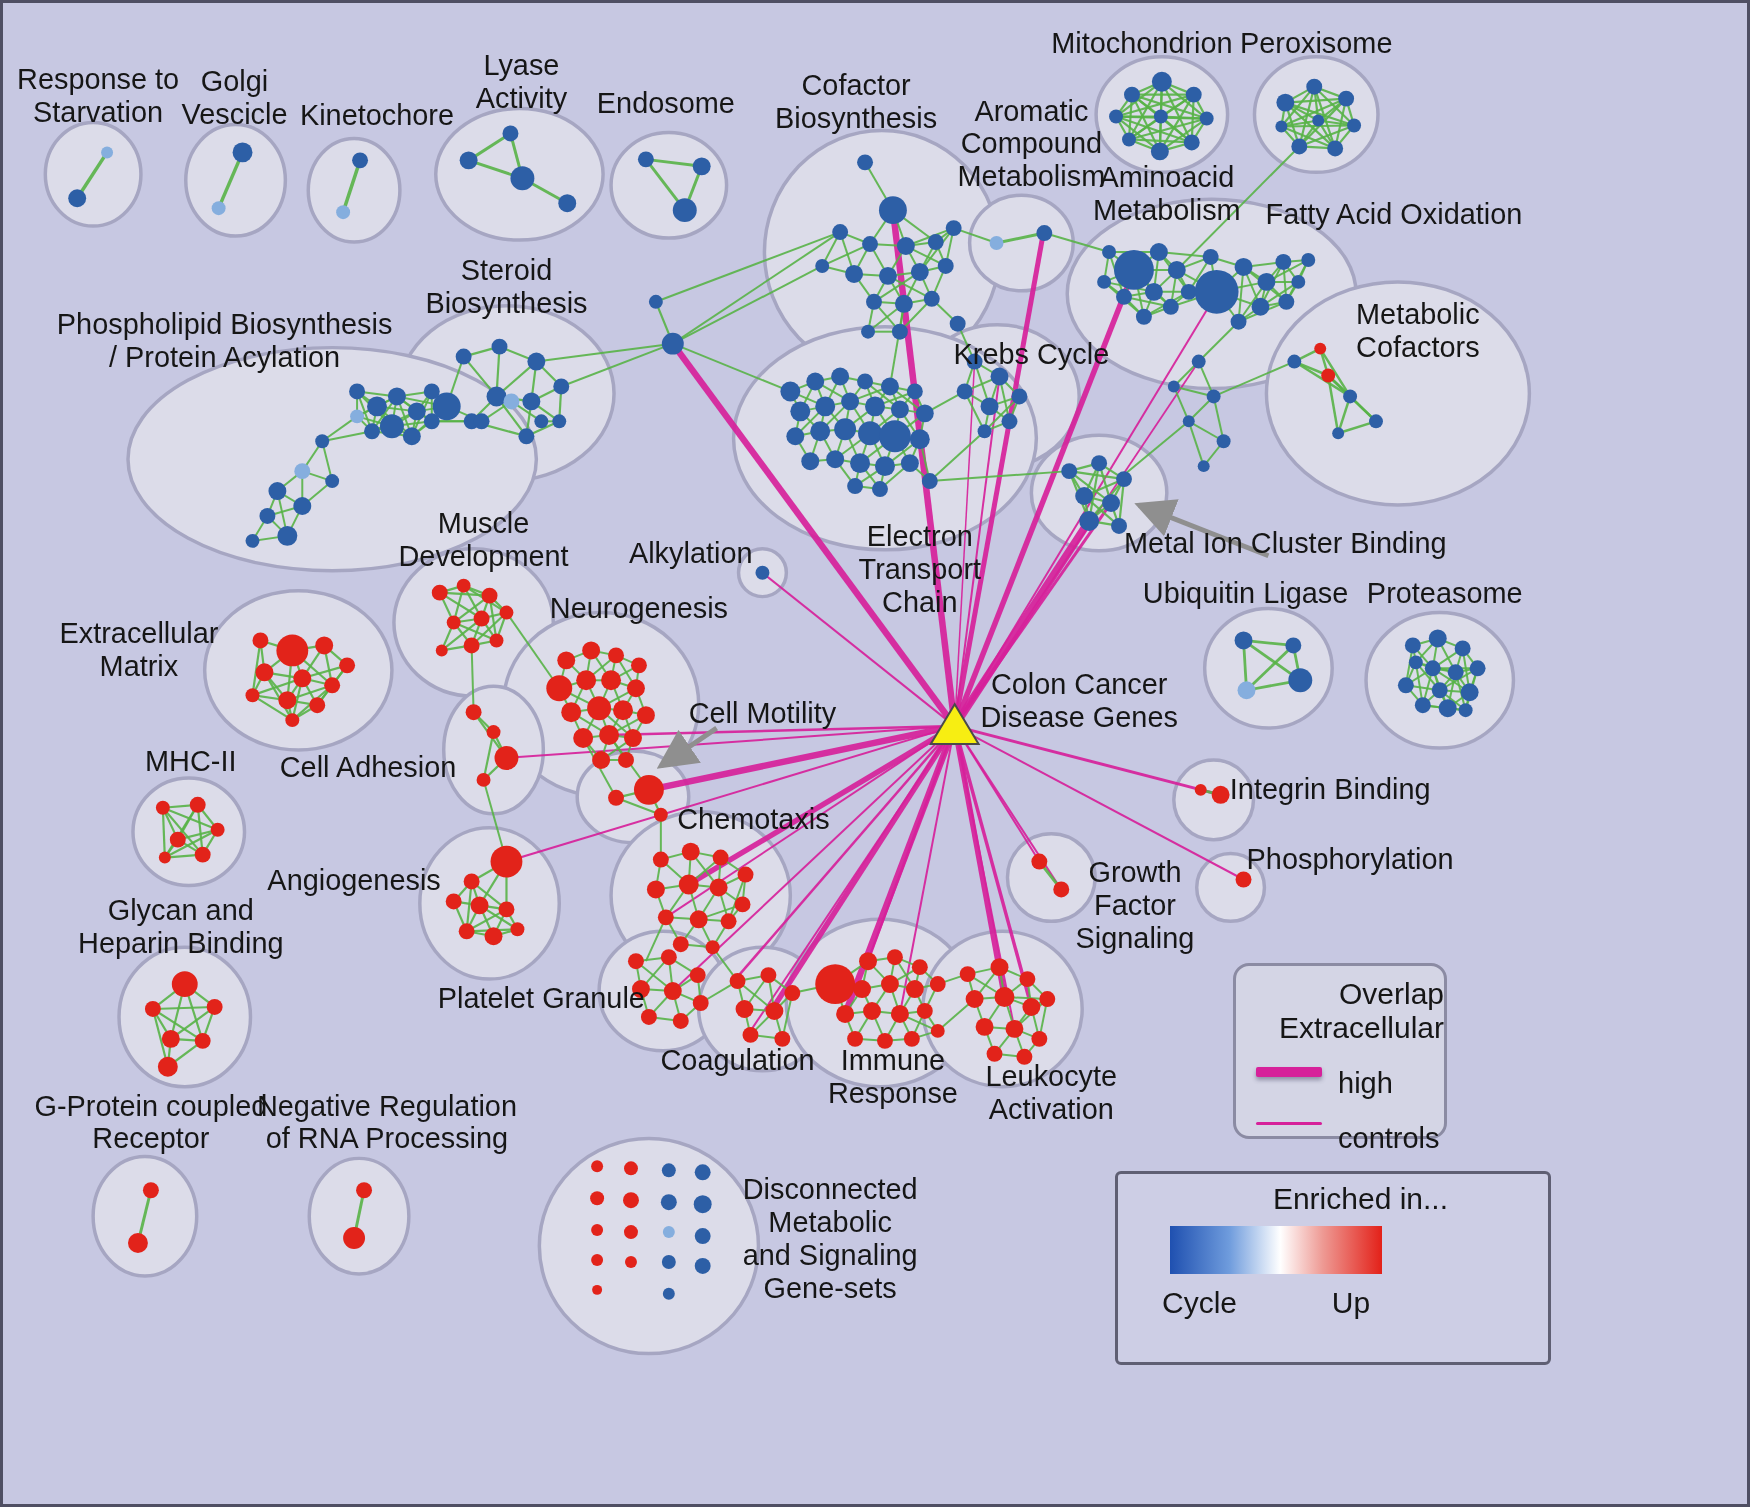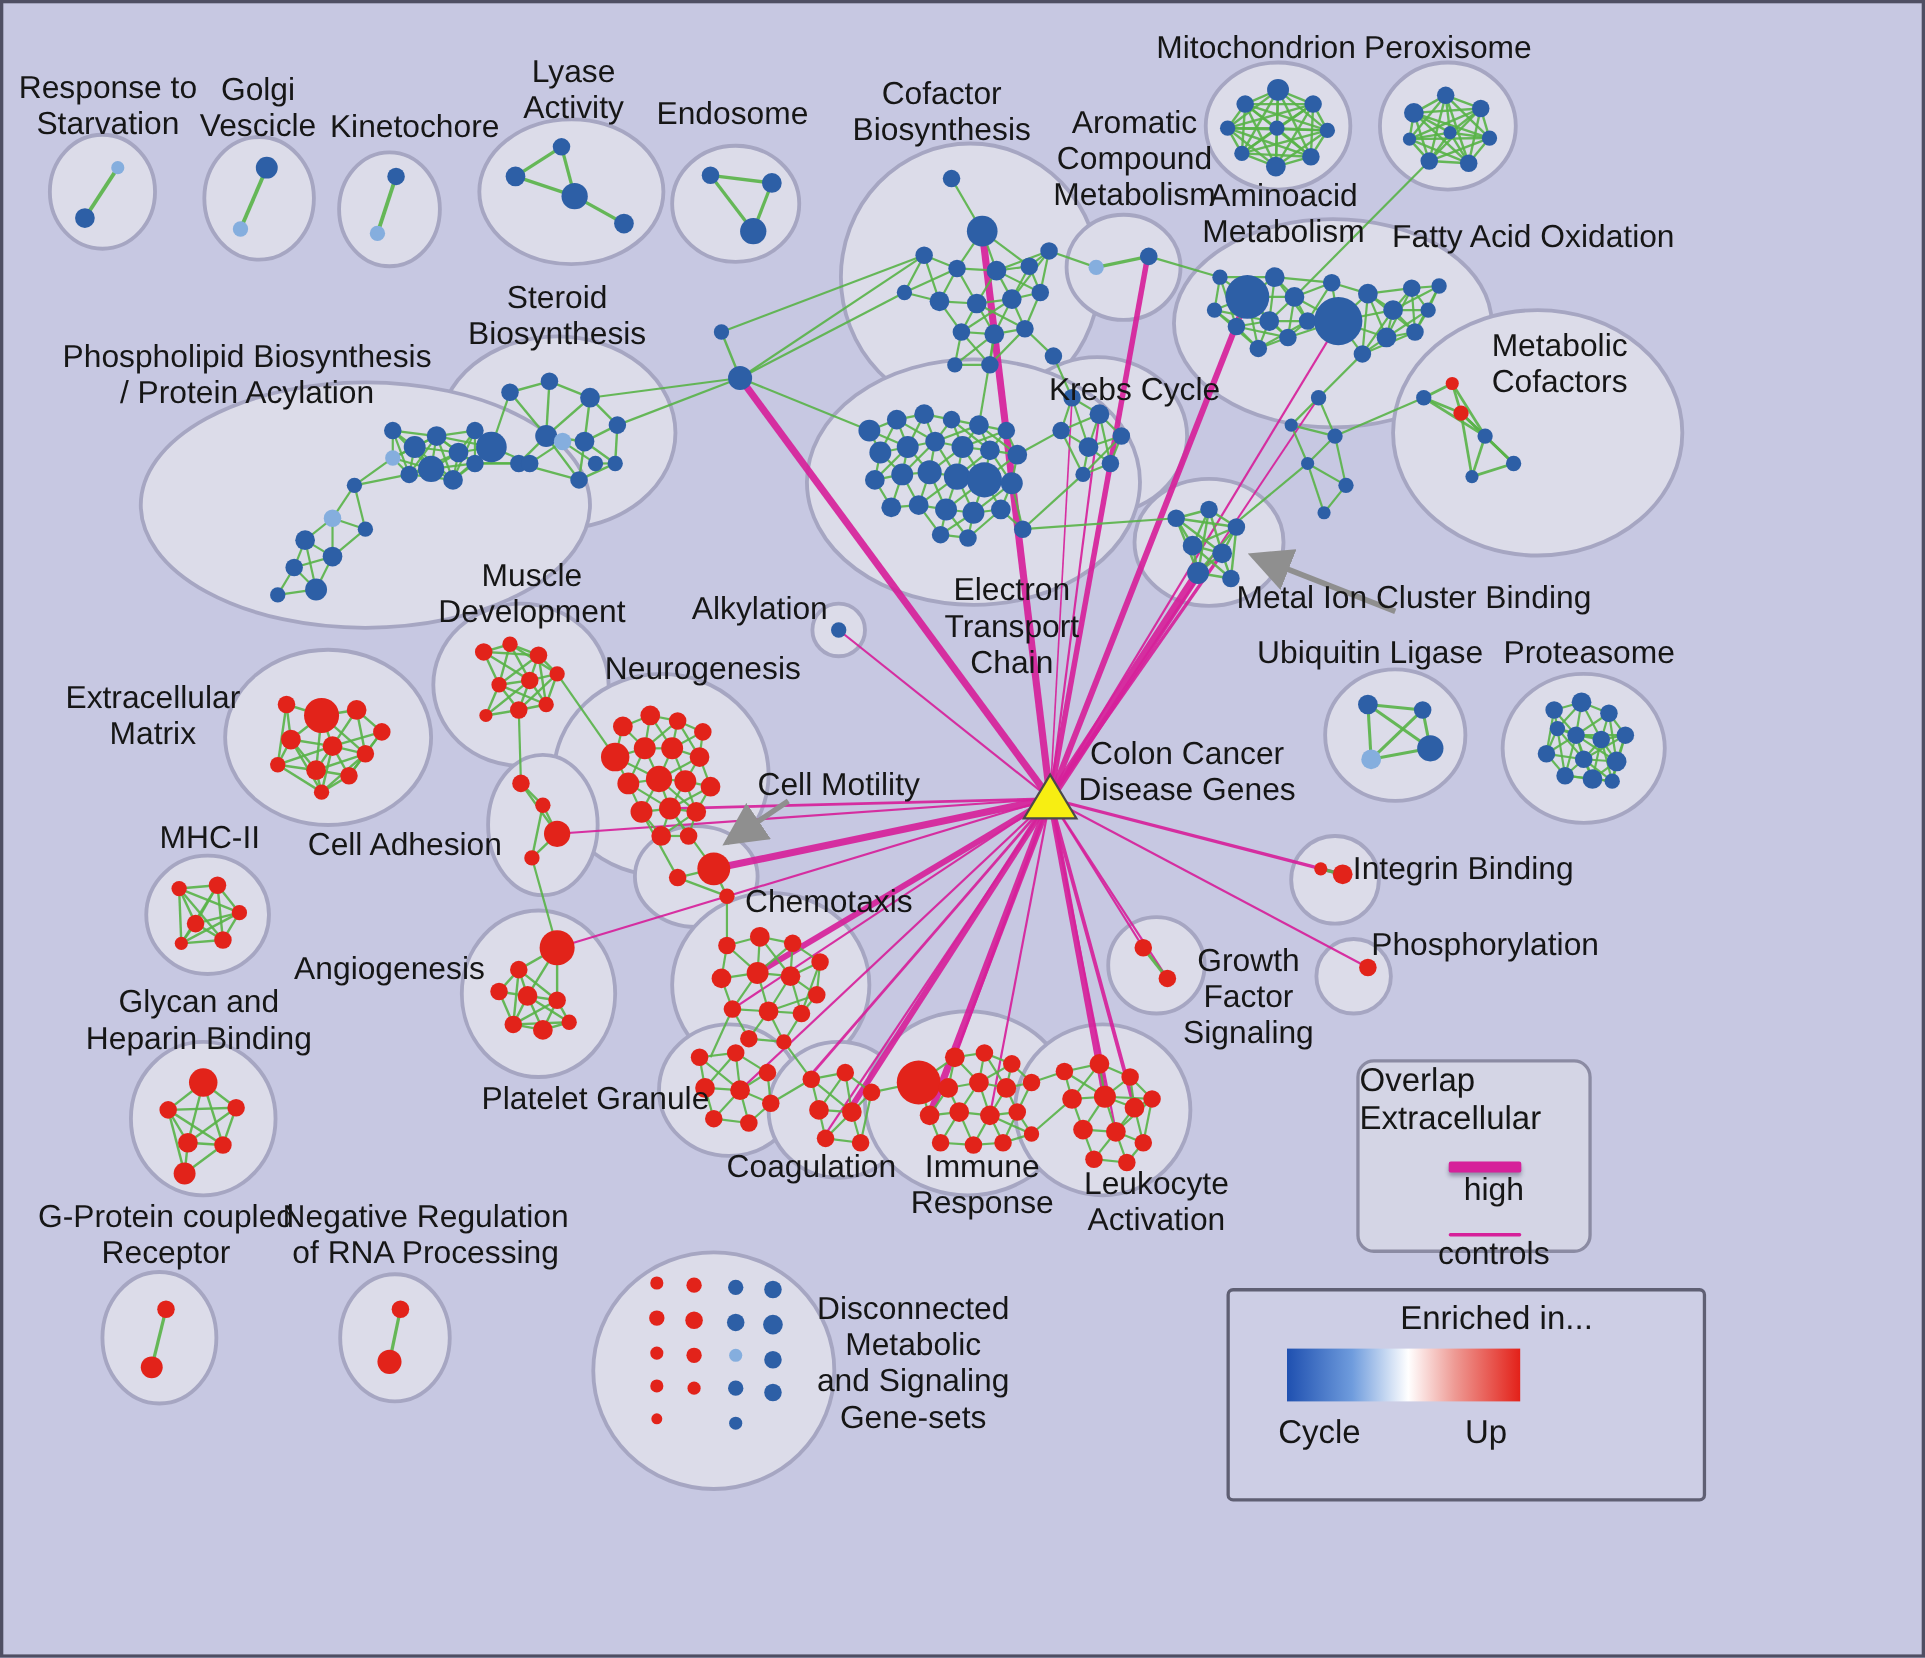--- a/index.html
+++ b/index.html
@@ -12,22 +12,22 @@
     font-family:"Liberation Sans", sans-serif;
     overflow:hidden;
   }
   svg#net{position:absolute;left:0;top:0;width:100%;height:100%;}
   svg#net text{font:29px "Liberation Sans", sans-serif;fill:#161616;}
   .legend{position:absolute;box-sizing:border-box;color:#161616;}
   .legend-overlap{
     left:1230px;top:960px;width:214px;height:176px;
     background:#d4d5e5;border:3px solid #8b8ba3;border-radius:16px;
   }
-  .legend-overlap .lg-title{width:100%;text-align:left;font-size:30px;line-height:34px;margin-top:0;}
-  .lg-row{display:flex;align-items:center;margin:22px 0 0 20px;flex-direction:column;}
+  .legend-overlap .lg-title{width:100%;text-align:right;font-size:30px;line-height:34px;margin-top:11px;}
+  .lg-row{display:flex;align-items:flex-start;margin:22px 0 0 20px;}
   .lg-line{width:66px;border-radius:2px;background:#d6219a;flex:0 0 auto;}
   .lg-line-high{height:10px;box-shadow:0 3px 4px rgba(60,60,90,.45);}
   .lg-line-moderate{height:3px;}
   .lg-row span{margin-left:16px;font-size:29px;}
   .legend-enriched{
     left:1112px;top:1168px;width:436px;height:194px;
     background:rgba(255,255,255,.12);border:3px solid #5f5f73;border-radius:6px;
   }
   .le-title{position:absolute;left:0;top:8px;width:330px;text-align:right;font-size:30px;}
   .le-bar{

